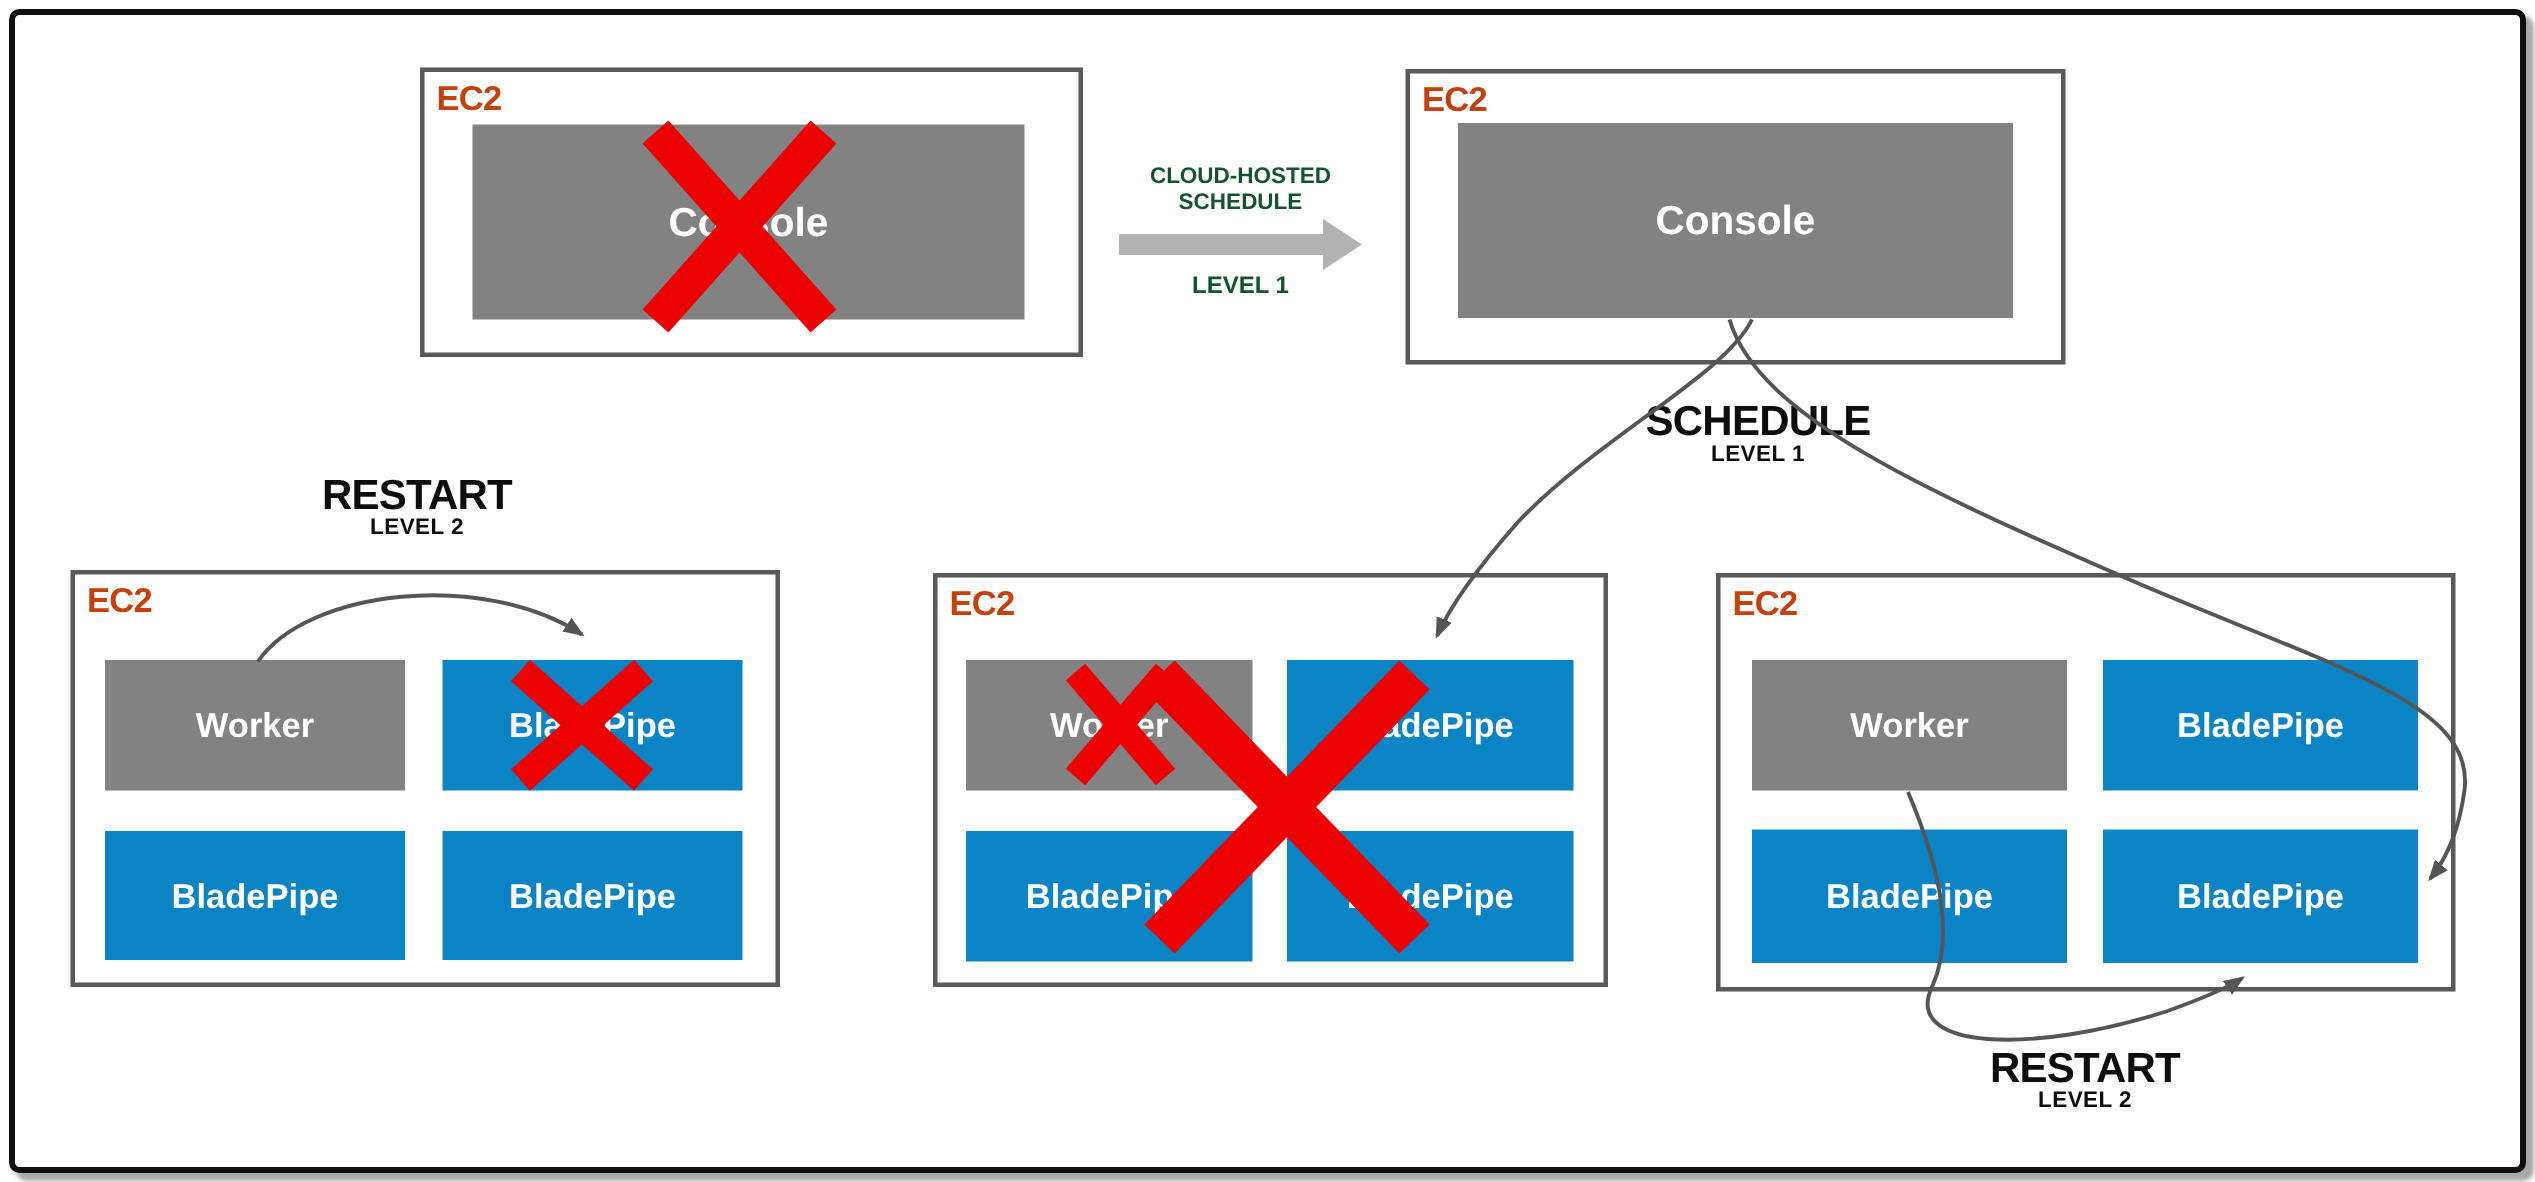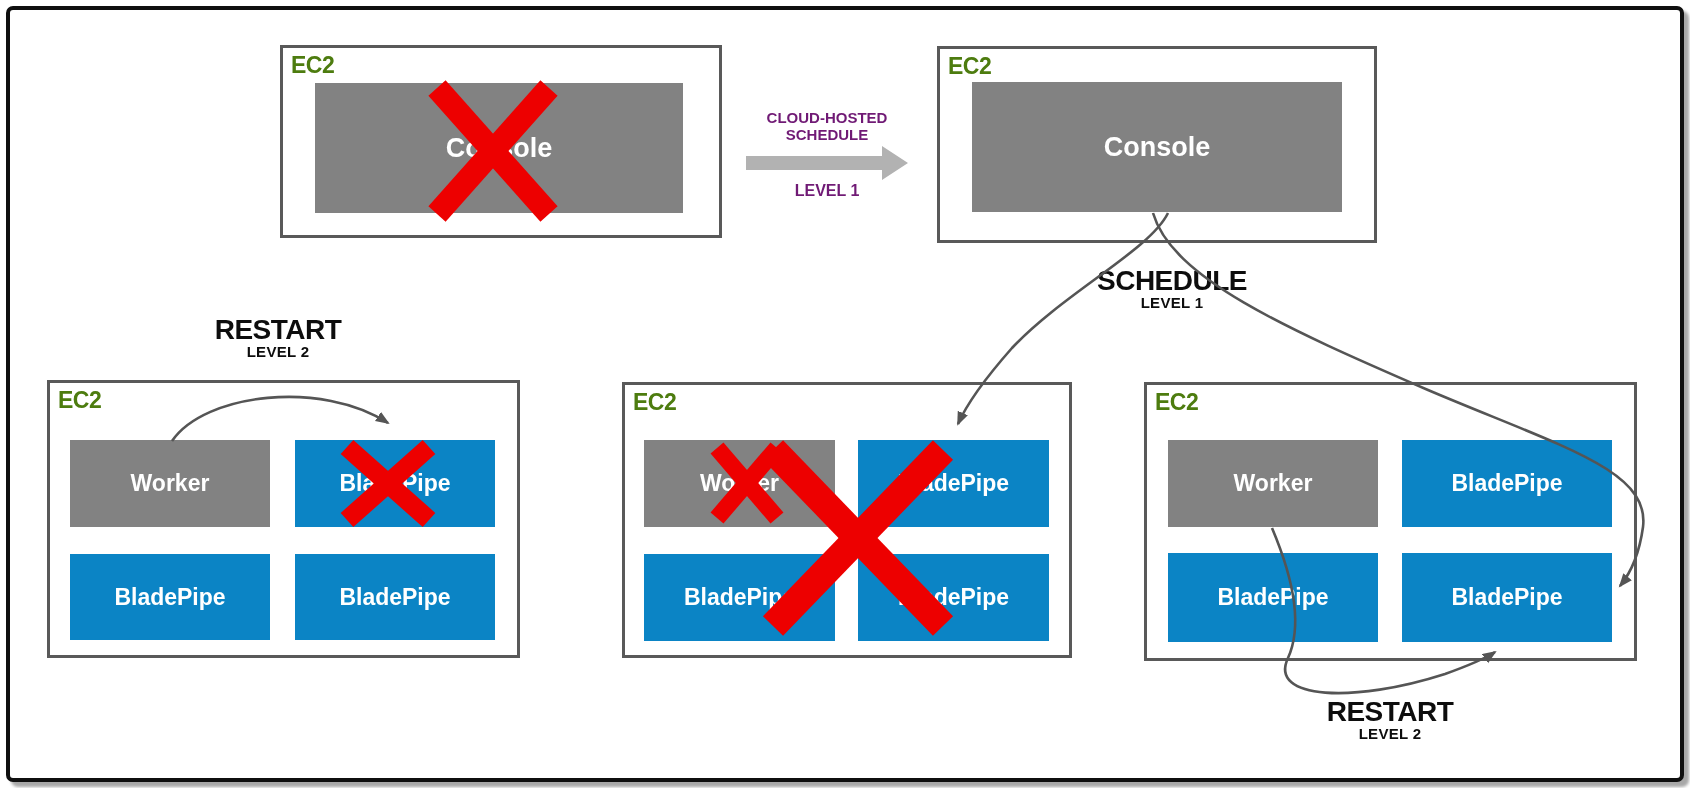--- a/index.html
+++ b/index.html
@@ -1,28 +1,28 @@
 <!DOCTYPE html>
 <html><head>
 <meta charset="utf-8">
 <style>
   html,body{margin:0;padding:0;background:#ffffff;}
   body{width:1690px;height:788px;position:relative;font-family:"Liberation Sans",sans-serif;overflow:hidden;}
   .frame{position:absolute;left:6px;top:6px;width:1670px;height:768px;border:4px solid #0f0f0f;border-radius:7px;box-shadow:5px 5px 3px #a8a8a8;background:#fff;}
   .ec2-box{position:absolute;border:3px solid #595959;background:#fff;box-sizing:border-box;}
-  .ec2-title{position:absolute;left:8px;top:4px;font-size:23px;font-weight:700;color:#4d7c0f;letter-spacing:-0.5px;}
+  .ec2-title{position:absolute;left:8px;top:4px;font-size:23px;font-weight:700;color:#c2410c;letter-spacing:-0.5px;}
   .cell{position:absolute;display:flex;align-items:center;justify-content:center;color:#fff;font-weight:700;box-sizing:border-box;}
   .cell.gray{background:#828282;}
   .cell.blue{background:#0b84c5;}
   .console-label{font-size:27px;}
   .worker-label,.bladepipe-label{font-size:23px;}
   .caption{position:absolute;transform:translateX(-50%);text-align:center;color:#0d0d0d;white-space:nowrap;}
   .caption .big{font-size:28px;font-weight:700;letter-spacing:-0.5px;line-height:1.05;}
   .caption .small{font-size:15px;font-weight:700;letter-spacing:0.3px;line-height:1.1;}
-  .arrow-caption{position:absolute;transform:translateX(-50%);text-align:center;color:#701a75;font-size:15px;font-weight:700;line-height:1.15;white-space:nowrap;}
+  .arrow-caption{position:absolute;transform:translateX(-50%);text-align:center;color:#14532d;font-size:15px;font-weight:700;line-height:1.15;white-space:nowrap;}
   svg.overlay{position:absolute;left:0;top:0;width:1690px;height:788px;pointer-events:none;}
 </style>
 </head>
 <body>
 
 <div class="frame"></div>
 
 <div class="ec2-box" style="left:280px;top:45px;width:442px;height:193px;">
   <div class="ec2-title">EC2</div>
 </div>

